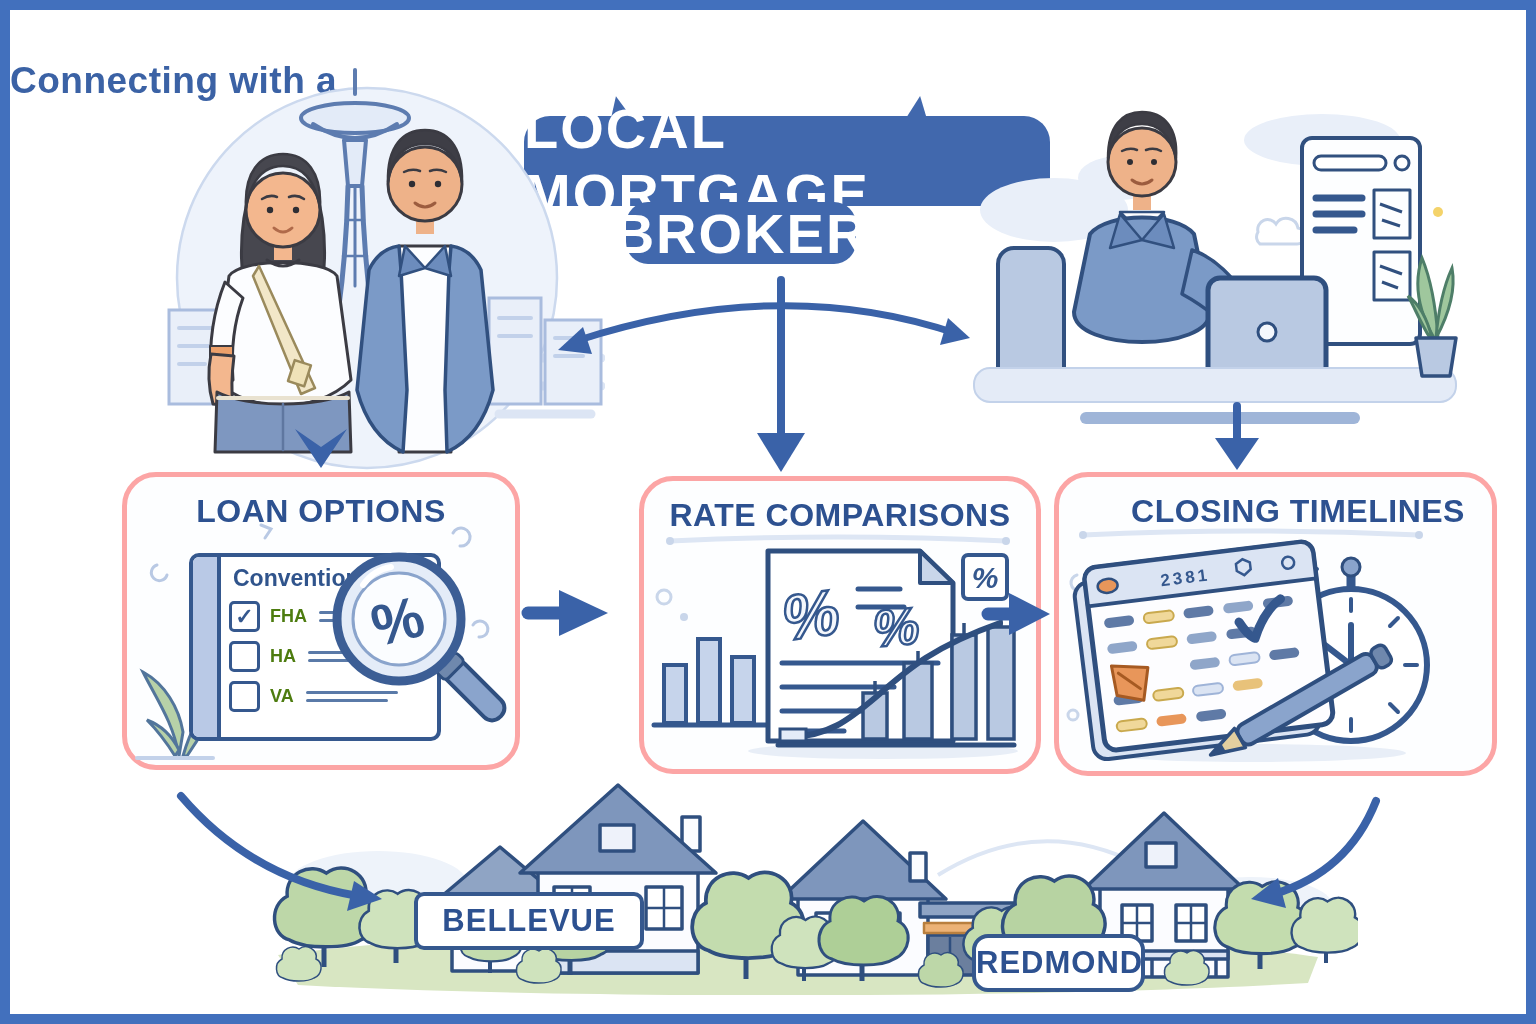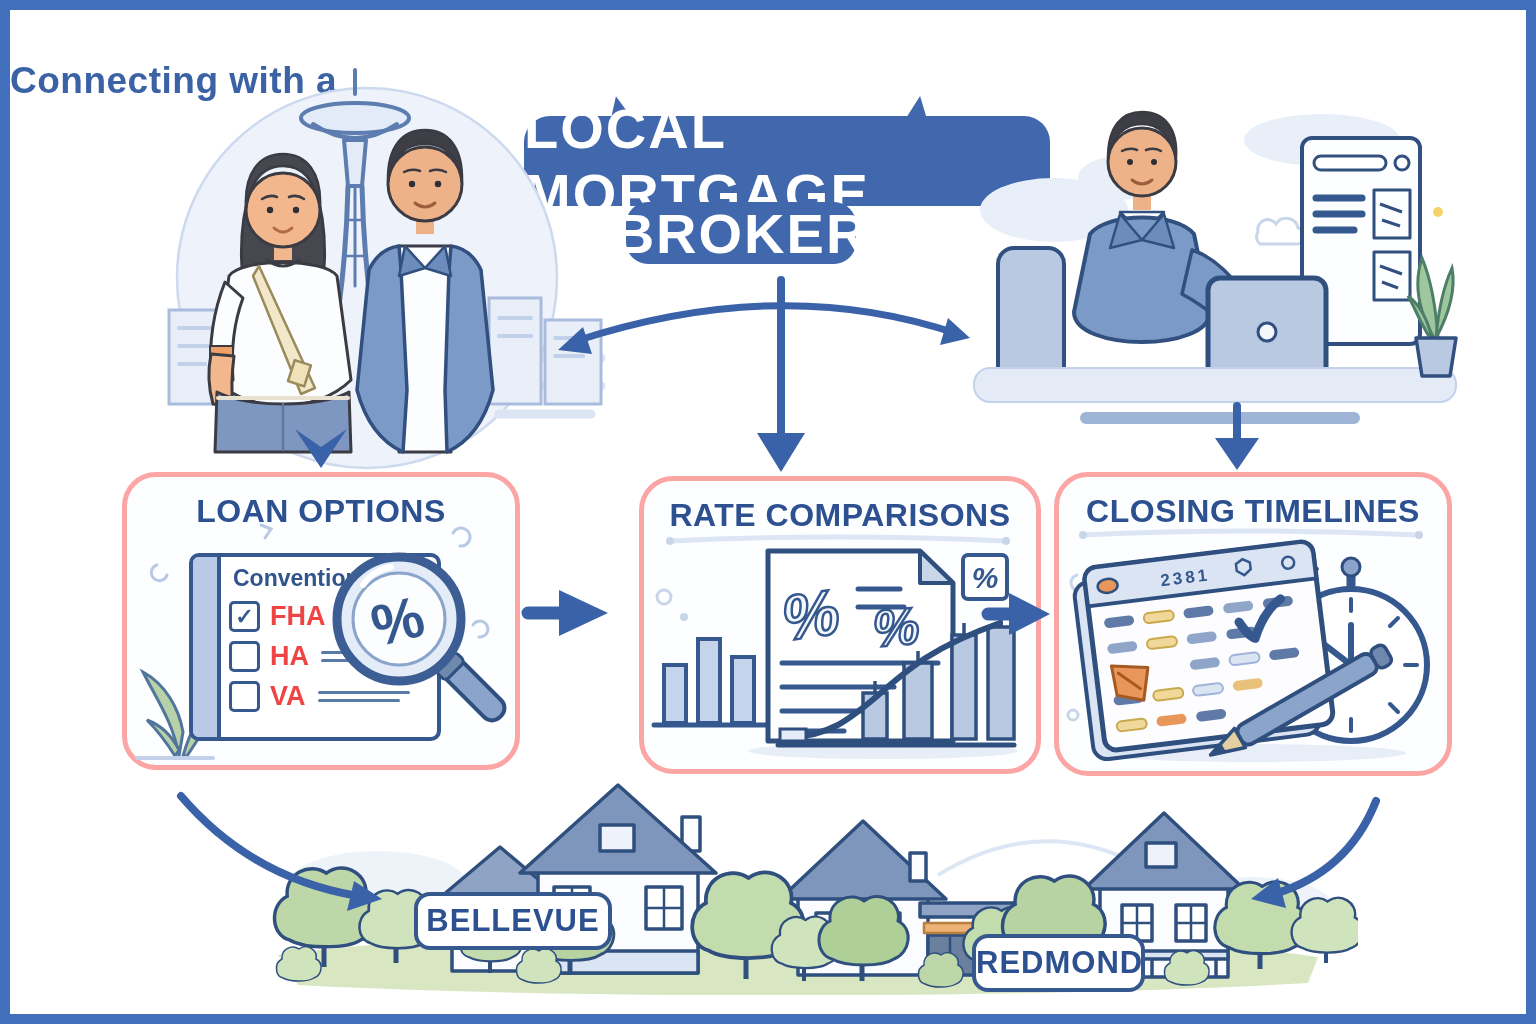--- a/index.html
+++ b/index.html
@@ -30,47 +30,47 @@
   .fbox{
     position:absolute;background:#fdfeff;border:5px solid #fca5a5;
     border-radius:34px;z-index:3;
   }
   .fbox h2{
     margin:16px 10px 0 10px;text-align:center;font-size:32px;color:#2d5190;
     letter-spacing:0.5px;font-weight:700;
   }
   .box-loan{left:112px;top:462px;width:388px;height:288px;}
   .box-rate{left:582px;top:466px;width:392px;height:288px;margin-left:47px;}
-  .box-close{left:1044px;top:462px;width:388px;height:294px;}
+  .box-close{left:1044px;top:462px;width:388px;height:294px;padding-left:45px;}
 
   .clipboard{
     position:absolute;left:62px;top:76px;width:252px;height:188px;
     background:#ffffff;border:4px solid #35588e;border-radius:10px;box-sizing:border-box;
   }
   .spine{position:absolute;left:0;top:0;bottom:0;width:24px;background:#b9c9e6;
     border-right:4px solid #35588e;border-radius:6px 0 0 6px;}
   .clip-content{position:absolute;left:36px;top:6px;right:6px;}
   .conv{font-size:23px;font-weight:700;color:#30548c;margin:2px 0 4px 4px;white-space:nowrap;}
   .check-row{display:flex;align-items:center;margin-top:9px;}
   .cbx{width:25px;height:25px;border:3.5px solid #35588e;border-radius:5px;
     display:flex;align-items:center;justify-content:center;
     font-size:22px;font-weight:700;color:#35588e;flex:0 0 auto;}
-  .row-label{font-size:27px;font-weight:700;color:#ef4444;margin-left:10px;}
+  .row-label{font-size:18px;font-weight:700;color:#4d7c0f;margin-left:10px;}
   .row-lines{margin-left:12px;}
   .row-lines i{display:block;border-top:3px solid #5a7aa8;border-radius:2px;margin:5px 0;}
   .magnifier{position:absolute;left:172px;top:54px;z-index:2;}
   .plant{position:absolute;left:2px;bottom:4px;}
   .deco{position:absolute;left:0;top:0;pointer-events:none;}
 
   .city-label{
     position:absolute;background:#ffffff;border:4px solid #35588e;border-radius:16px;
     text-align:center;font-weight:700;font-size:31px;color:#2d5190;
     letter-spacing:1px;z-index:5;box-sizing:border-box;
   }
-  .lbl-bellevue{left:404px;top:882px;width:198px;height:58px;line-height:50px;}
+  .lbl-bellevue{left:404px;top:882px;width:230px;height:58px;line-height:50px;border-radius:10px;}
   .lbl-redmond{left:962px;top:924px;width:173px;height:58px;line-height:50px;}
 </style>
 </head>
 <body>
 
 <div class="canvas">
 
   <div class="kicker">Connecting with a</div>
   <div class="tail tail-l"></div>
   <div class="tail tail-r"></div>

